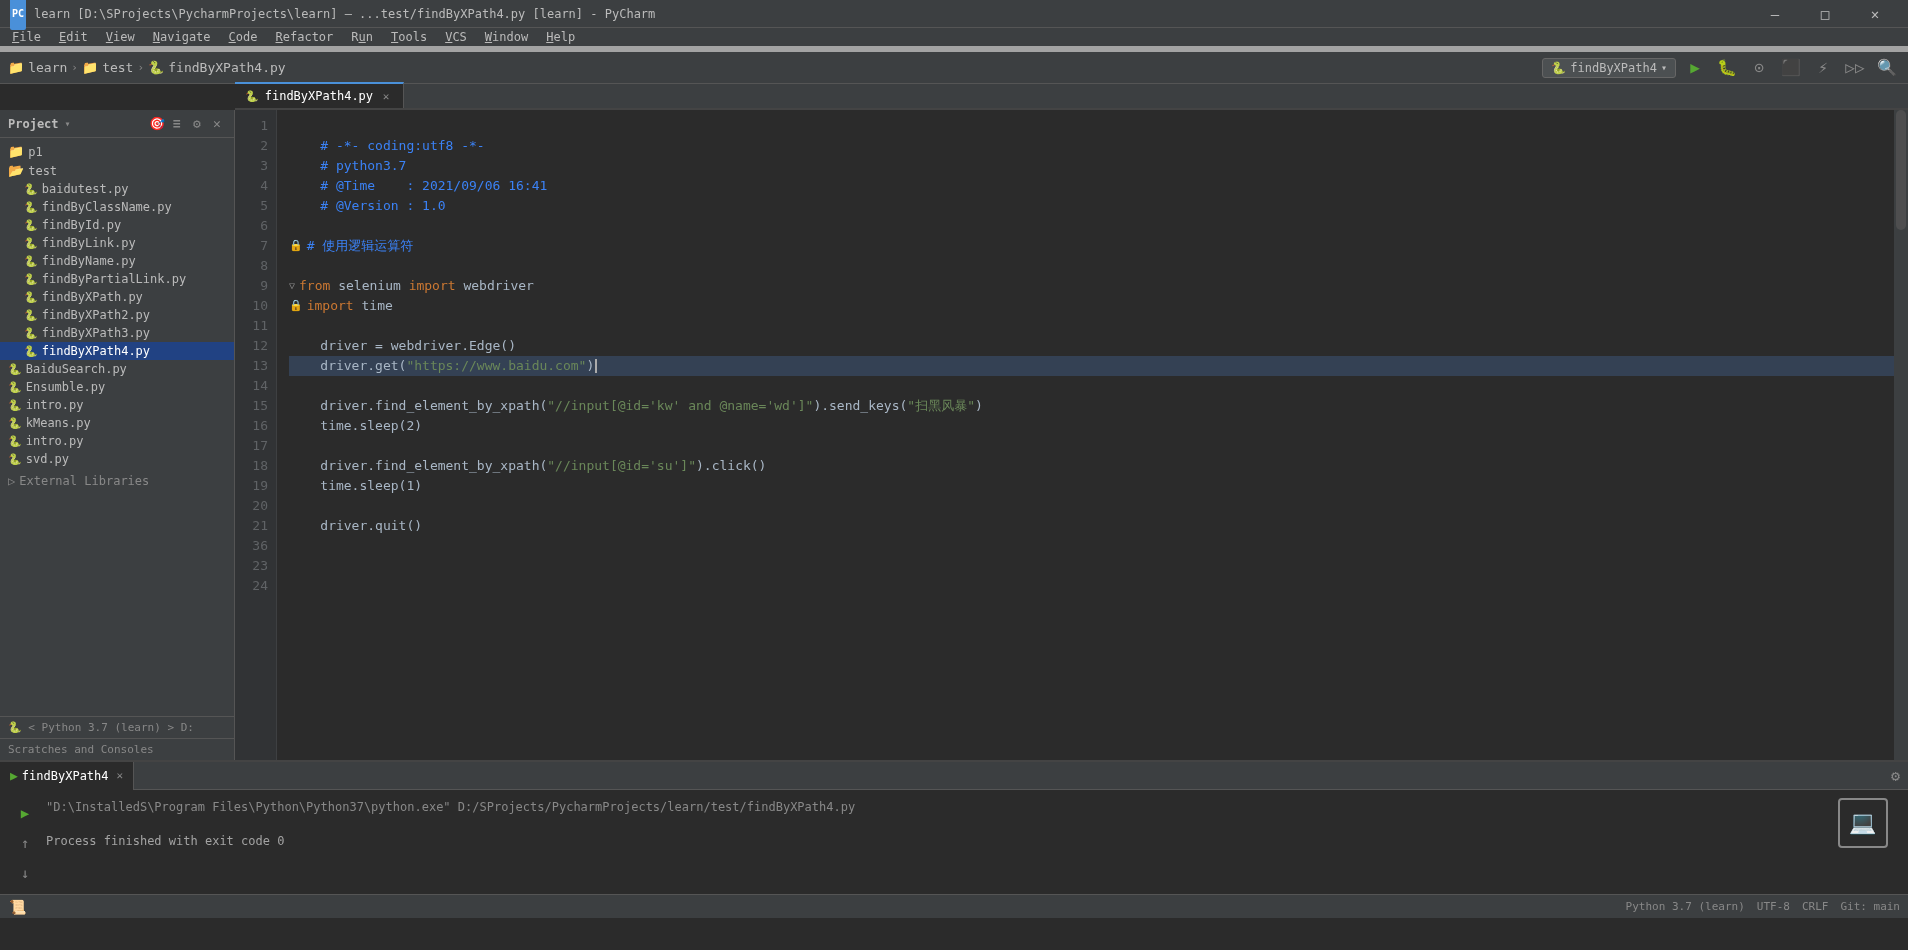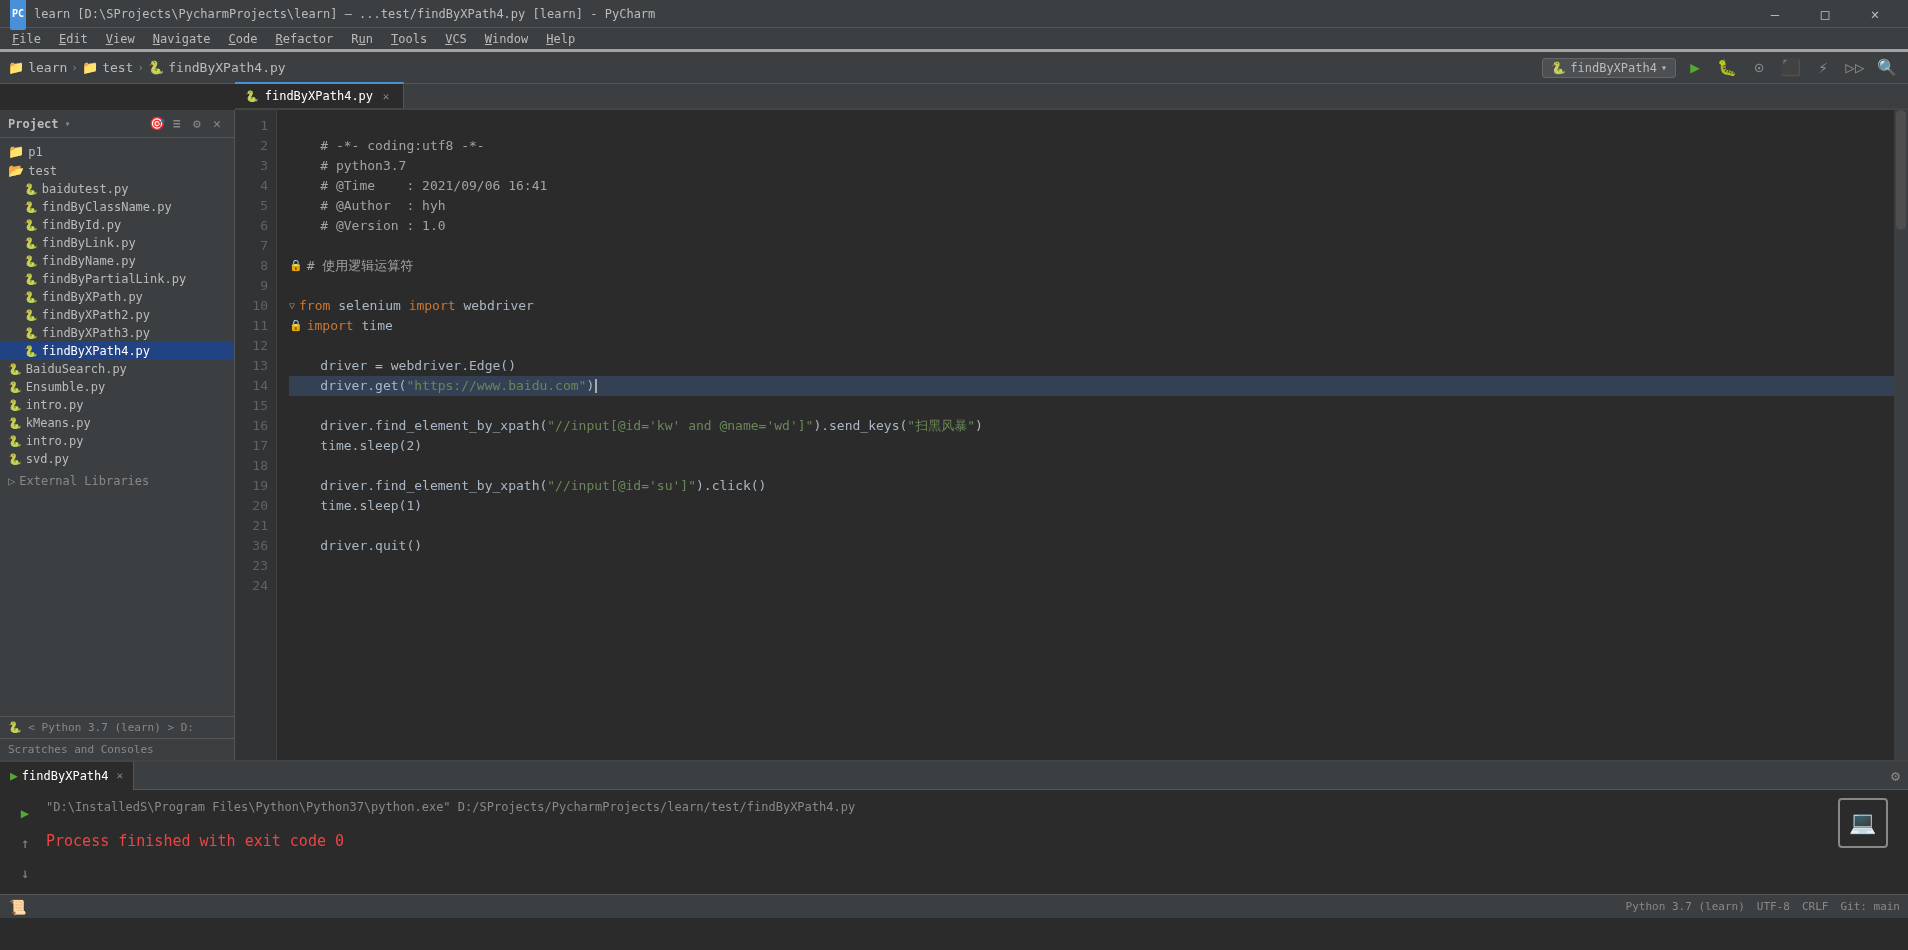--- a/index.html
+++ b/index.html
@@ -59,21 +59,21 @@
       font-size: 14px;
     }
 
     
     #menu-bar {
       background: #3c3f41;
       height: 24px;
       display: flex;
       align-items: center;
       padding: 0 4px;
-      border-bottom: 3px solid #a3a3a3;
+      border-bottom: 6px solid #a3a3a3;
       gap: 2px;
     }
     .menu-item {
       padding: 2px 8px;
       color: #bbbbbb;
       font-size: 12px;
       cursor: pointer;
       border-radius: 3px;
     }
     .menu-item span { text-decoration: underline; }
@@ -274,21 +274,21 @@
       display: flex;
       align-items: center;
       white-space: pre;
       position: relative;
     }
     .code-line.highlighted { background: #344154; }
 
     
     .kw { color: #cc7832; }
     .str { color: #6a8759; }
-    .comment { color: #a3a3a3; }
+    .comment { color: #3b82f6; }
     .todo { color: #d6bf55; }
 
     
     #right-gutter {
       width: 14px;
       background: #3c3f41;
     }
     .bottom-tab {
       display: flex;
       align-items: center;
@@ -590,23 +590,20 @@
           </div>
 
           <div class="code-line">
             <span class="comment">    # python3.7</span>
           </div>
 
           <div class="code-line">
             <span class="comment">    # @Time    : 2021/09/06 16:41</span>
           </div>
 
-          <div class="code-line">
-            <span class="comment">    # @Author  : hyh</span>
-          </div>
 
           <div class="code-line">
             <span class="comment">    # @Version : 1.0</span>
           </div>
 
 
           <div class="code-line">&nbsp;</div>
 
           <div class="code-line">
             <span style="color:#888; margin-right:4px; font-size:11px;">🔒</span><span class="comment"># 使用逻辑运算符</span>
@@ -682,21 +679,21 @@
         <div style="display:flex; flex-direction:column; gap:4px; margin-top:2px;">
           <div class="toolbar-btn run" style="font-size:14px; color:#56a832;">▶</div>
           <div class="toolbar-btn" style="font-size:14px; color:#888;">↑</div>
           <div class="toolbar-btn" style="font-size:14px; color:#888;">↓</div>
         </div>
         <div style="flex:1;">
           <div id="run-command" style="color:#888; font-size:12px; font-family:Consolas,monospace;">
             <span>"D:\InstalledS\Program Files\Python\Python37\python.exe" D:/SProjects/PycharmProjects/learn/test/findByXPath4.py</span>
           </div>
           <div style="height:8px;"></div>
-          <div id="exit-code" style="font-size:15px; font-family:Consolas,monospace; color:#ef4444;">
+          <div id="exit-code" style="font-size:12px; font-family:Consolas,monospace; color:#a3a3a3;">
             <span>Process finished with exit code 0</span>
           </div>
         </div>
         <div style="display:flex; flex-direction:column; align-items:center; justify-content:flex-end; margin-right:8px;">
           <div style="width:50px; height:50px; border:2px solid #888; border-radius:4px; display:flex; align-items:center; justify-content:center; color:#888; font-size:22px; margin-bottom:4px;">💻</div>
         </div>
       </div>
     </div>
 
     <div id="status-bar" style="height:24px; background:#3c3f41; border-top:1px solid #555; display:flex; align-items:center; padding:0 8px; gap:12px; font-size:11px; color:#888;">

